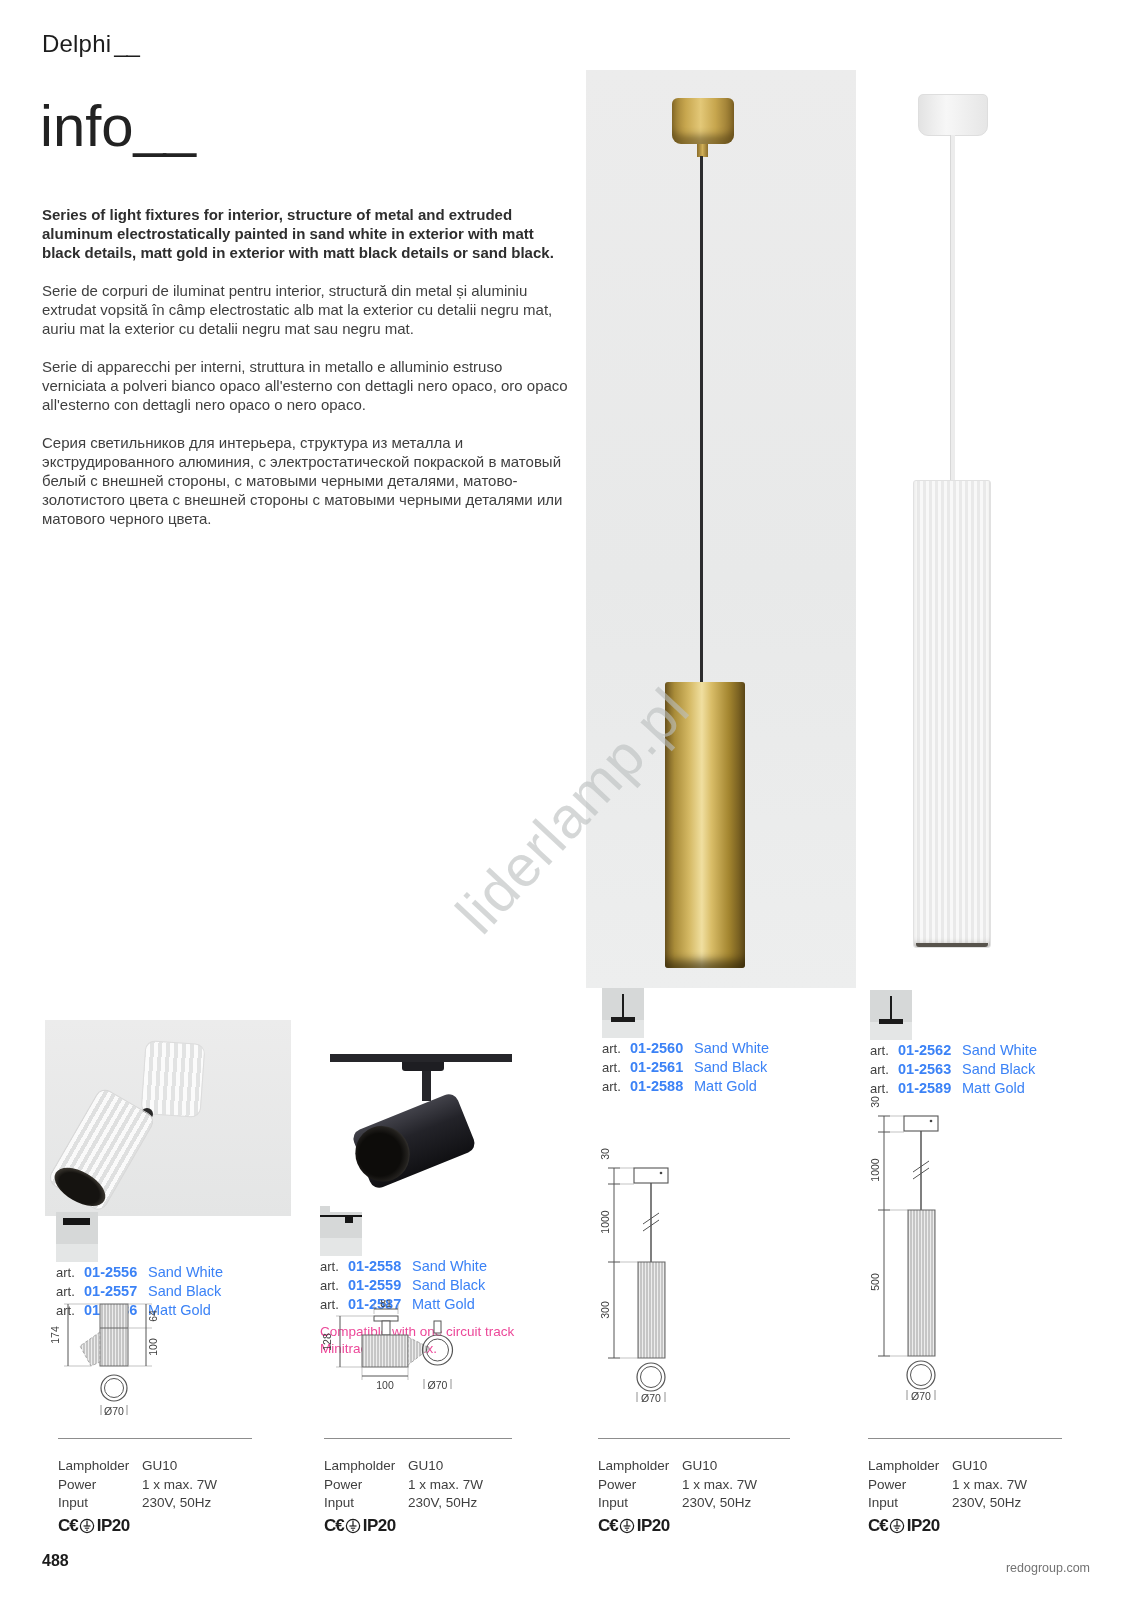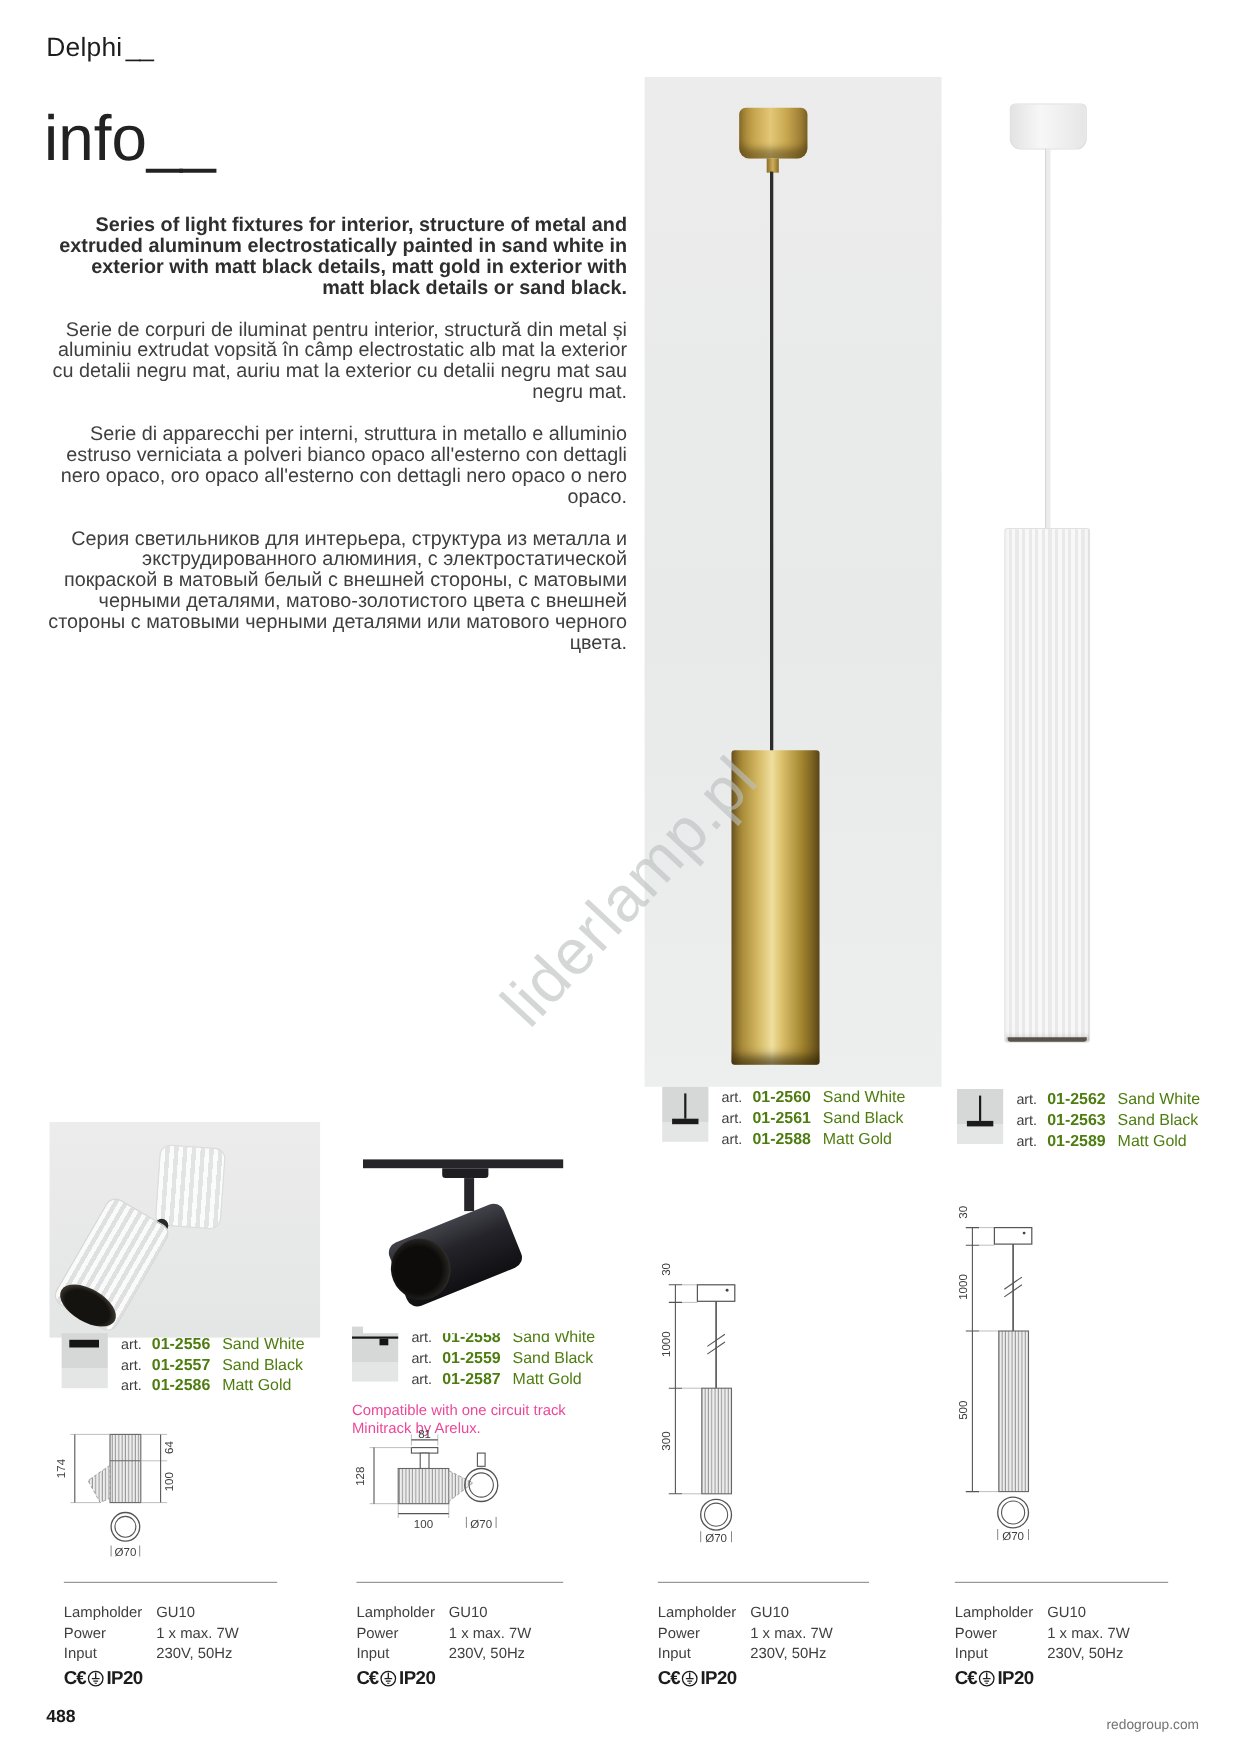--- a/index.html
+++ b/index.html
@@ -7,21 +7,21 @@
         font-family:"Liberation Sans",sans-serif;color:#3f3f3f;}
   .abs{position:absolute;}
 
   
   .brand{left:42px;top:30px;font-size:24px;font-weight:400;color:#1d1d1d;letter-spacing:.2px;}
   .brand .suffix{margin-left:3px;letter-spacing:-1px;}
   .info-title{left:40px;top:92px;font-size:58px;font-weight:300;color:#222;letter-spacing:0;}
   .info-title .suffix{letter-spacing:-2px;}
 
   
-  .intro{left:42px;top:195px;width:528px;font-size:18px;line-height:19px;text-align:right;}
+  .intro{left:42px;top:205px;width:528px;font-size:15px;line-height:19px;}
   .intro p{margin:0 0 19px 0;}
   .intro .lead{font-weight:700;color:#2e2e2e;}
 
   
   .photo{z-index:1;}
   .photo-mid{left:586px;top:70px;width:270px;height:918px;
              background:linear-gradient(180deg,#ececec 0%,#e8e9e9 55%,#edeeee 100%);}
   .gold-canopy{position:absolute;left:86px;top:28px;width:62px;height:46px;border-radius:6px 6px 9px 9px;
      background:linear-gradient(90deg,#96782f 0%,#c7a64e 22%,#e3c878 46%,#c7a64e 70%,#8a6c29 100%);
      box-shadow:inset 0 -9px 7px rgba(60,45,10,.45);}
@@ -61,33 +61,33 @@
   .p2-head::before{content:"";position:absolute;left:-5px;top:3px;width:54px;height:56px;border-radius:50%;
           background:radial-gradient(circle at 45% 50%,#0d0c0a 52%,#23211e 68%,#44423f 78%,#57554f 84%);}
 
   
   .watermark{left:372px;top:610px;width:400px;height:400px;display:flex;align-items:center;justify-content:center;
              z-index:5;pointer-events:none;}
   .watermark span{display:block;transform:rotate(-47deg);font-size:58px;font-weight:300;color:#bcc0c0;opacity:.62;
              letter-spacing:1px;white-space:nowrap;}
 
   
-  .art-block{display:flex;align-items:flex-start;z-index:2;}
+  .art-block{display:flex;align-items:flex-start;z-index:2;flex-direction:column;}
   .art-icon{width:42px;height:50px;flex:0 0 auto;position:relative;margin-right:12px;
             background:linear-gradient(180deg,#d6d8d8 0 64%,#e4e6e6 64% 100%);}
   .pi-line{position:absolute;left:50%;top:6px;width:2px;height:23px;background:#1b1b1b;transform:translateX(-50%);}
   .pi-bar{position:absolute;left:50%;top:29px;width:24px;height:5px;background:#1b1b1b;transform:translateX(-50%);}
   .si-bar{position:absolute;left:7px;top:6px;width:27px;height:7px;background:#151515;}
   .ti-line{position:absolute;left:0;top:9px;width:100%;height:2px;background:#151515;}
   .ti-box{position:absolute;left:25px;top:11px;width:8px;height:6px;background:#151515;}
   .art-rows{padding-top:2px;}
   .art-row{display:flex;align-items:baseline;height:19px;font-size:14.5px;}
   .art-lbl{width:28px;font-size:13px;color:#3f3f3f;}
   .art-code{width:64px;font-weight:700;}
-  .accent{color:#4d7c0f;}
+  .accent{color:#3b82f6;}
   .note{font-size:13.5px;line-height:17px;color:#ec4899;margin-top:8px;}
 
   
   .dim-svg text{font-family:"Liberation Sans",sans-serif;font-size:10.5px;fill:#3e3e3e;}
   .dim-svg{z-index:2;}
 
   
   .spec{border-top:1px solid #8d8d8d;padding-top:18px;font-size:13.5px;z-index:2;}
   .spec-row{display:flex;line-height:18.5px;}
   .spec-lbl{width:84px;}

